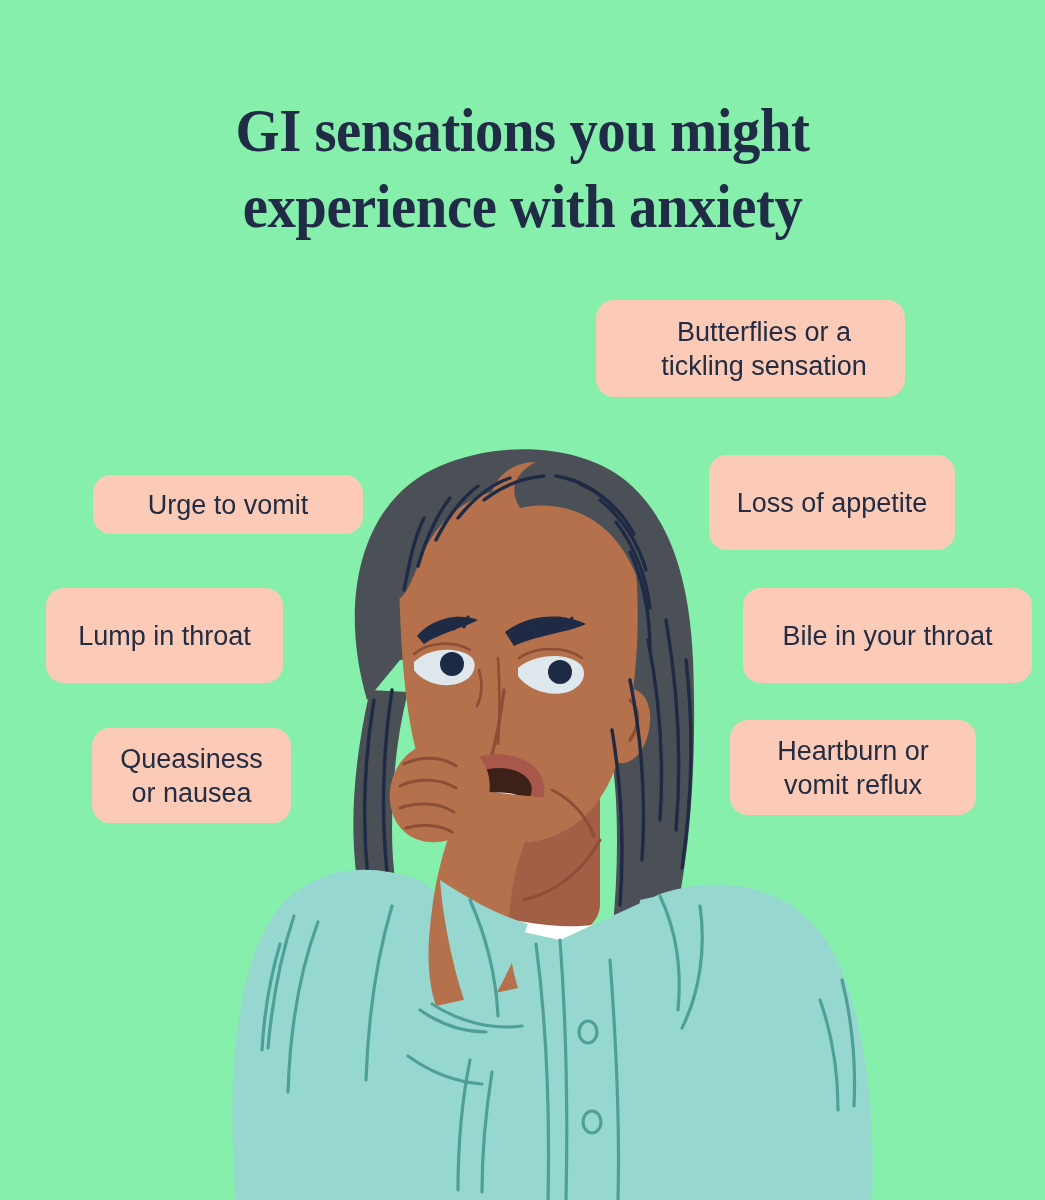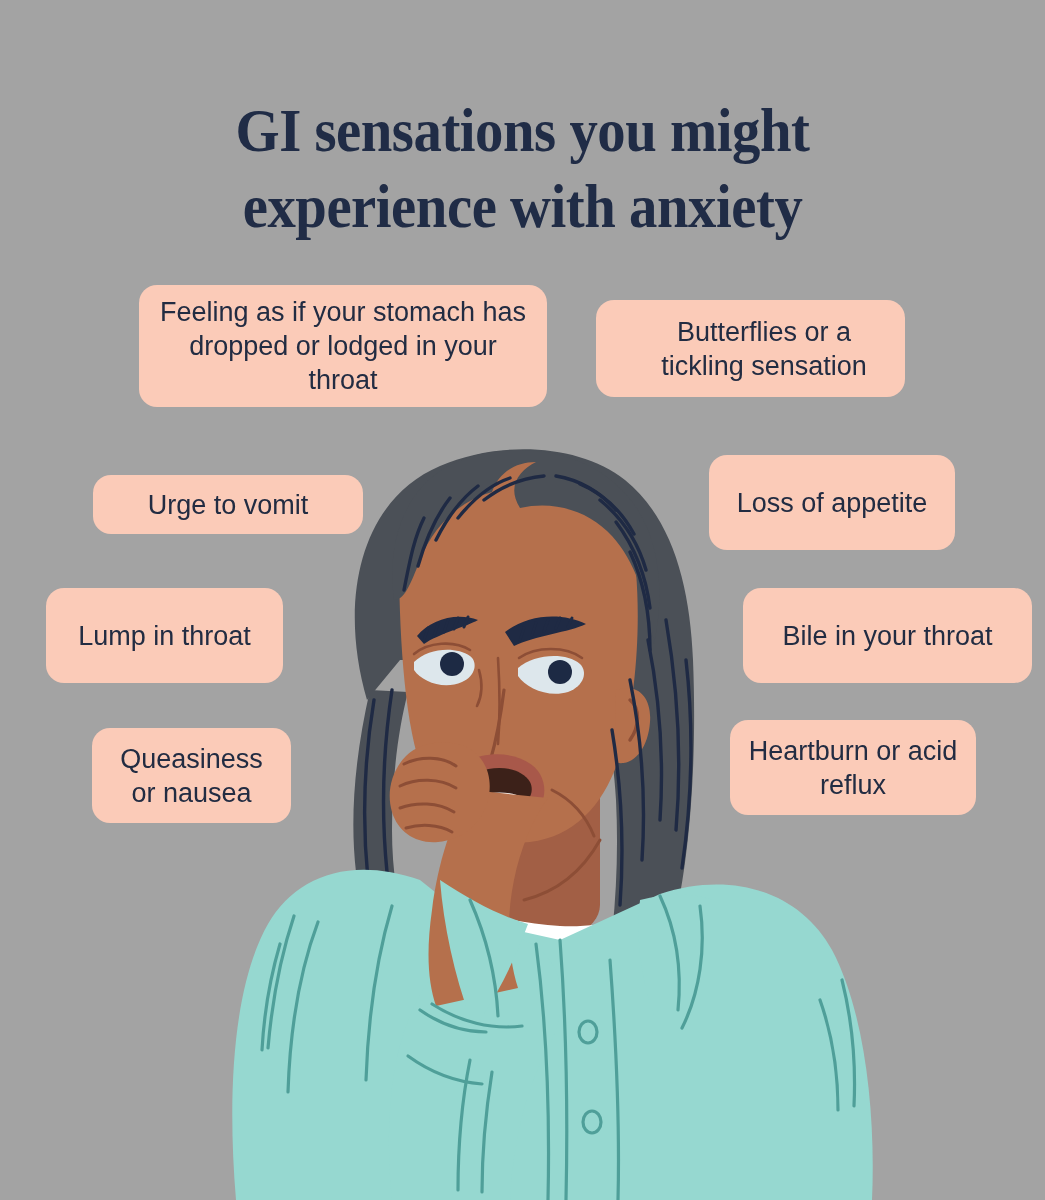--- a/index.html
+++ b/index.html
@@ -12,21 +12,21 @@
     height: 1200px;
     overflow: hidden;
     background: #fbfaf9;
     font-family: "Liberation Sans", sans-serif;
   }
 
   #infographic {
     position: relative;
     width: 1045px;
     height: 1200px;
-    background: #a3a3a3;
+    background: #86efac;
     overflow: hidden;
   }
 
   
   #title {
     position: absolute;
     left: 0;
     top: 52px;
     width: 1045px;
     text-align: center;
@@ -303,23 +303,20 @@
         <path d="M492 1072 C 486 1110, 482 1152, 482 1192"></path>
         <path d="M420 1010 C 440 1024, 462 1032, 486 1032"></path>
         <path d="M408 1056 C 430 1072, 456 1082, 482 1084"></path>
       </g>
 
       <path fill="none" stroke="#4f9f99" stroke-width="3.2" stroke-linecap="round" d="M432 1004 C 460 1022, 492 1030, 522 1026"></path>
 
     </g>
   </svg>
 
-  <div class="pill" id="pill-0">
-    <span class="pill-text">Feeling as if your stomach has dropped or lodged in your throat</span>
-  </div>
 
   <div class="pill" id="pill-1">
     <span class="pill-text">Butterflies or a tickling sensation</span>
   </div>
 
   <div class="pill" id="pill-2">
     <span class="pill-text">Urge to vomit</span>
   </div>
 
   <div class="pill" id="pill-3">
@@ -332,16 +329,16 @@
 
   <div class="pill" id="pill-5">
     <span class="pill-text">Bile in your throat</span>
   </div>
 
   <div class="pill" id="pill-6">
     <span class="pill-text">Queasiness or nausea</span>
   </div>
 
   <div class="pill" id="pill-7">
-    <span class="pill-text">Heartburn or acid reflux</span>
+    <span class="pill-text">Heartburn or vomit reflux</span>
   </div>
 
 </div>
 
 </body></html>

